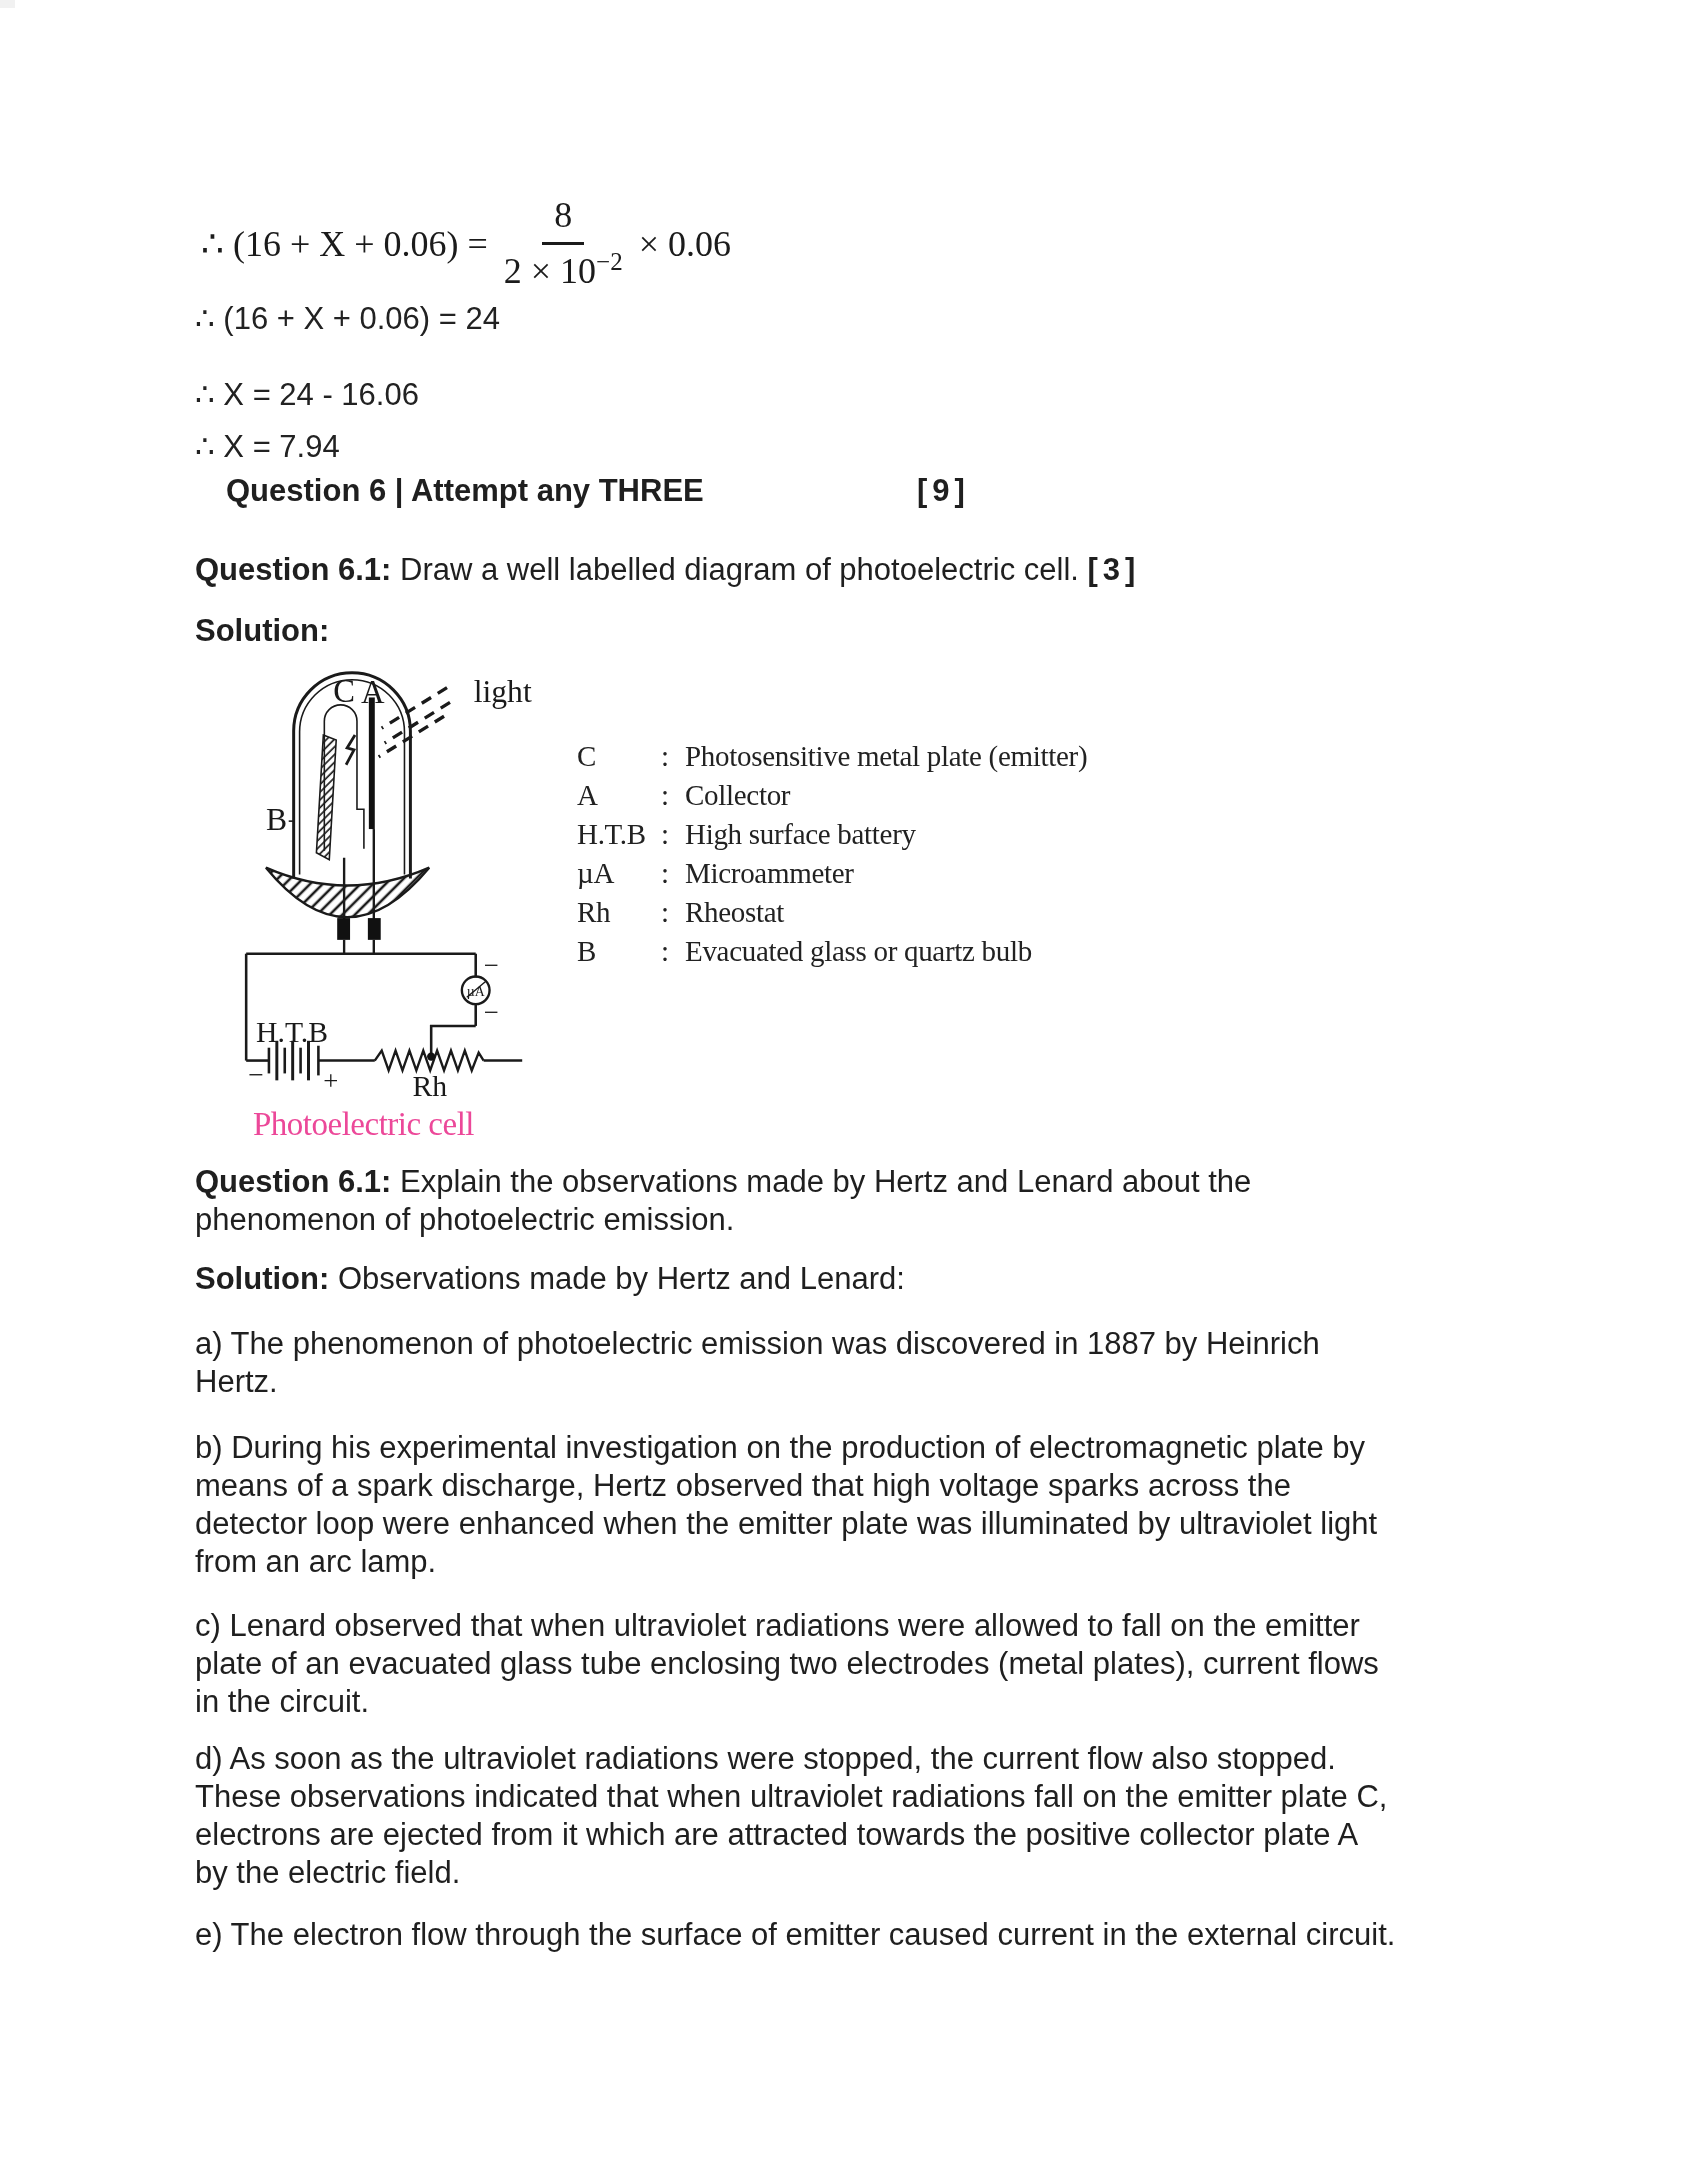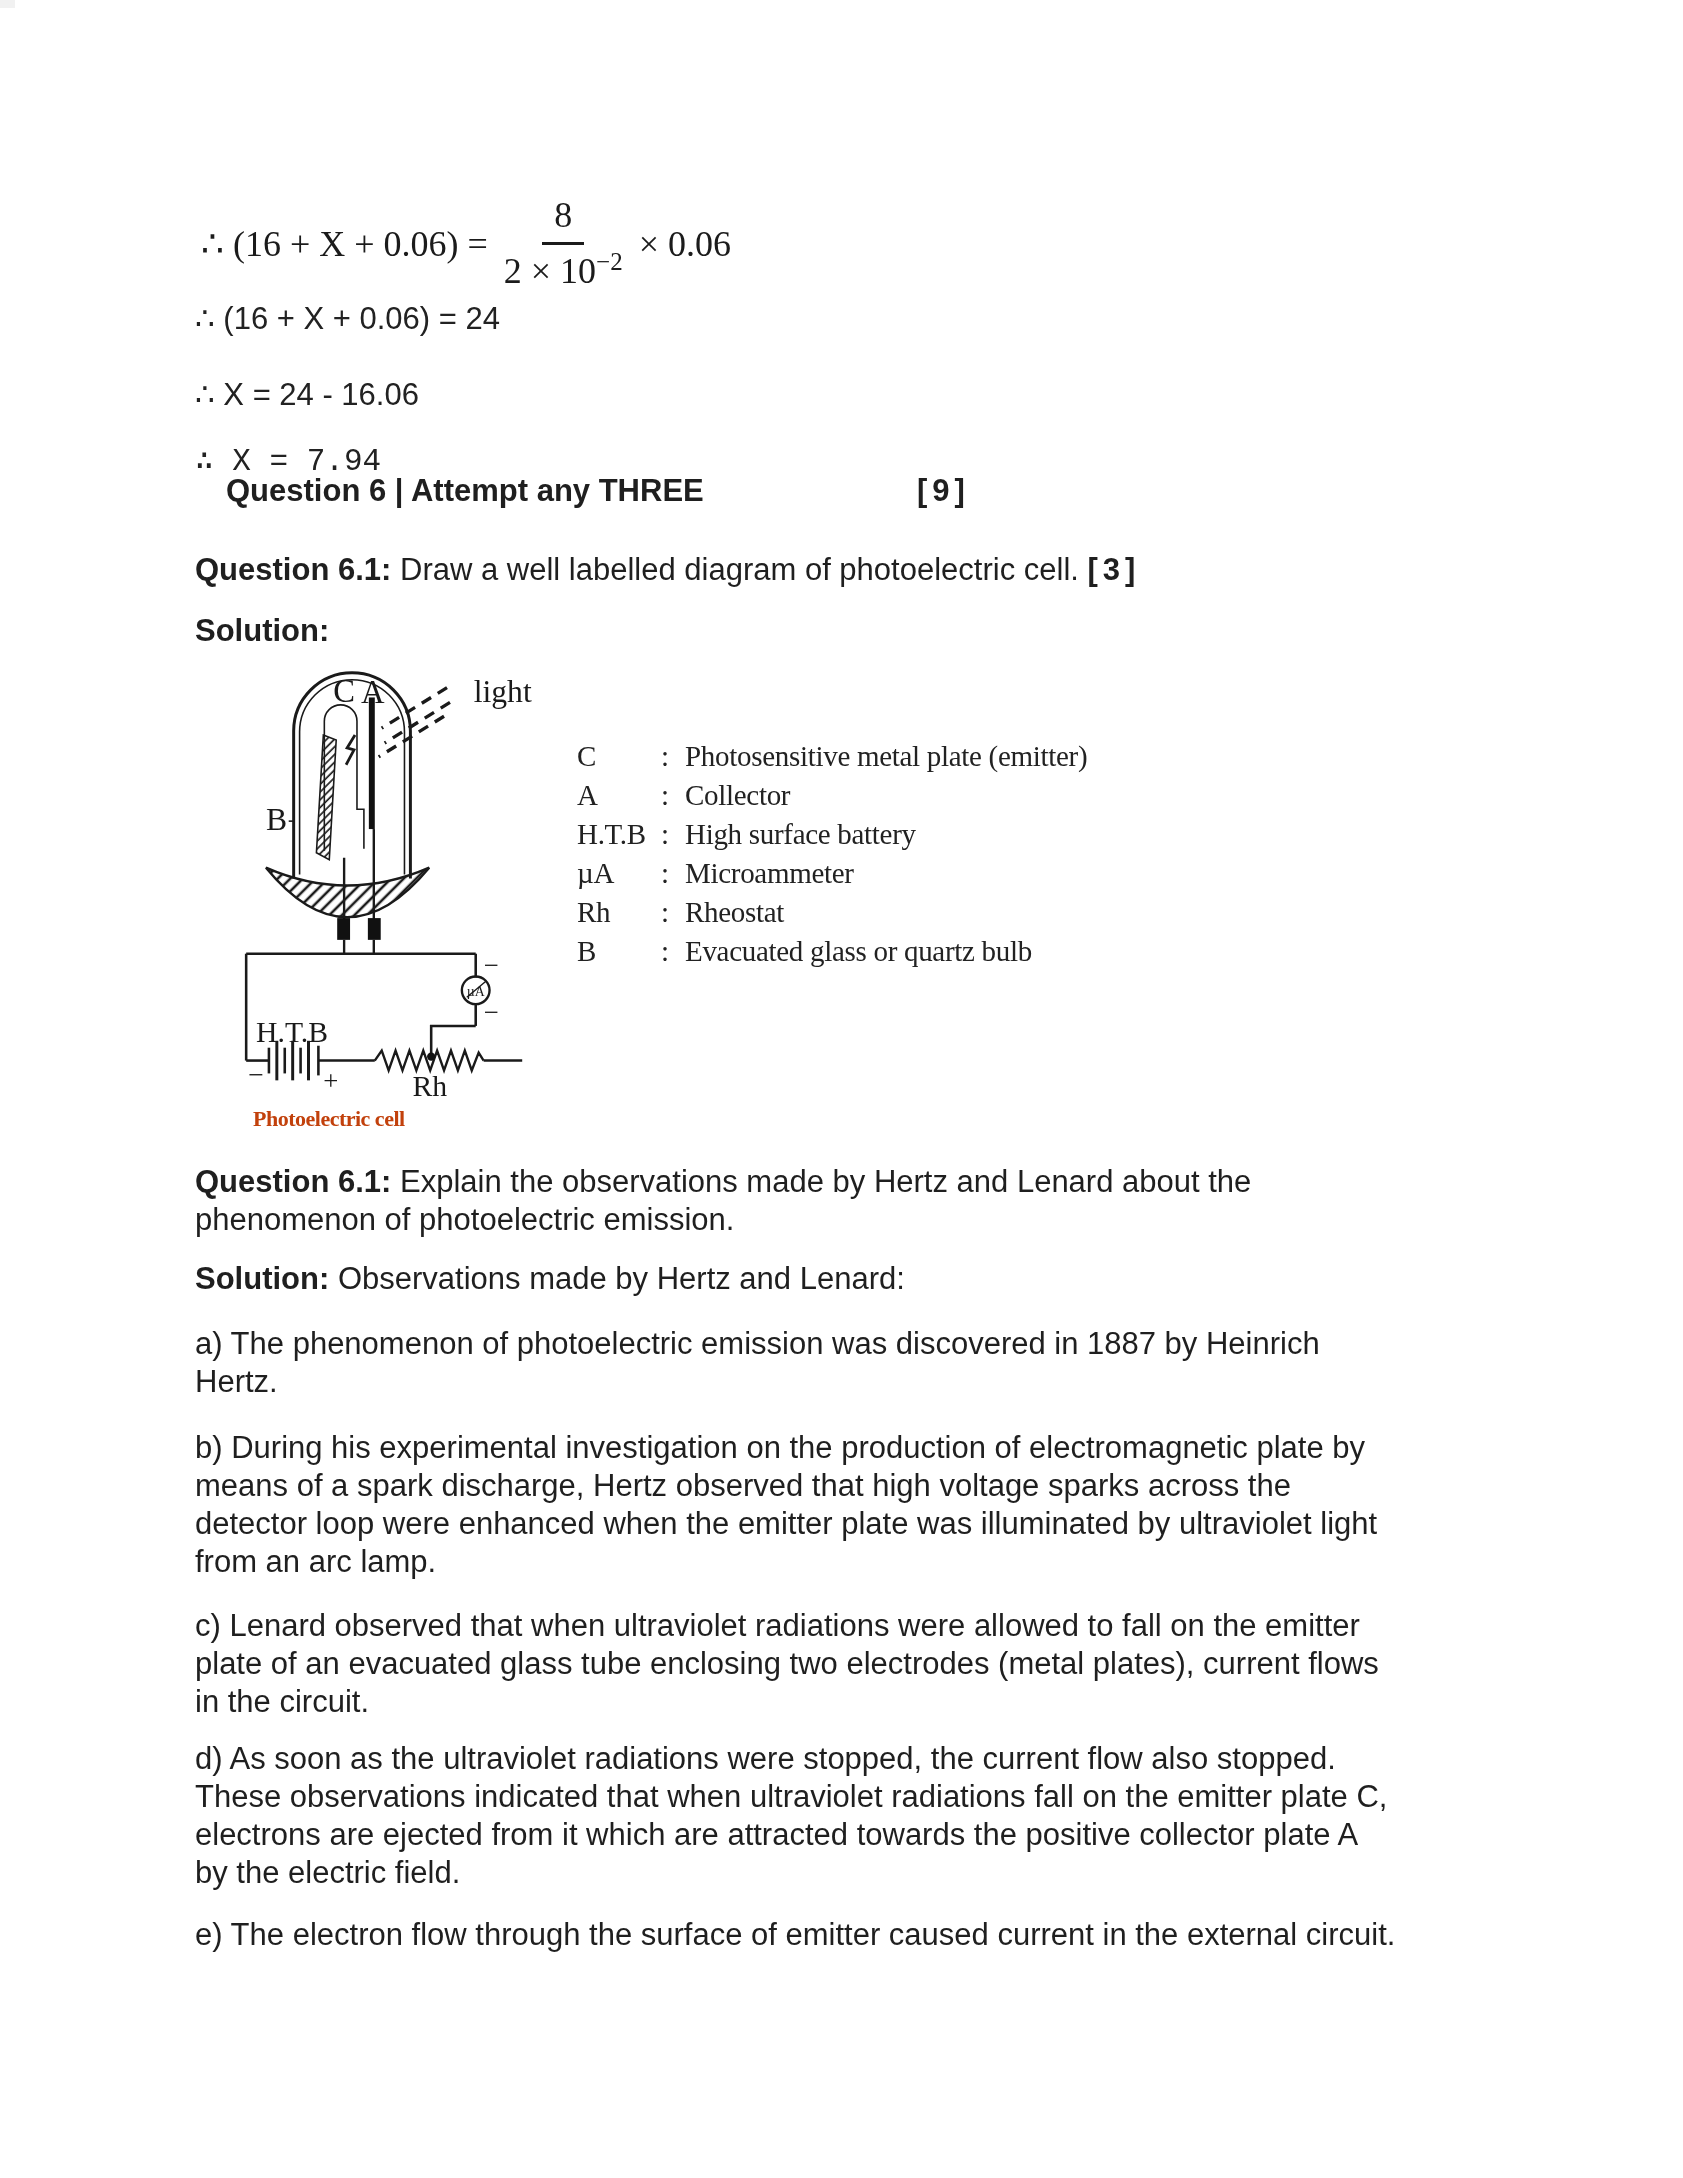--- a/index.html
+++ b/index.html
@@ -15,22 +15,22 @@
   .math-eq{display:flex;align-items:center;font-family:"Liberation Serif","DejaVu Serif",serif;
            font-size:36px;color:#1b1b1b;}
   .frac{display:inline-flex;flex-direction:column;align-items:center;margin:0 16px;}
   .frac .num{padding:0 12px 7px;border-bottom:3px solid #1b1b1b;text-align:center;line-height:1.05;}
   .frac .den{padding-top:8px;line-height:1.05;}
   .sup{font-size:25px;position:relative;top:-13px;}
   
   .legend{font-family:"Liberation Serif","DejaVu Serif",serif;font-size:29px;line-height:39px;
           color:#222;letter-spacing:-0.3px;}
   .legend .row{display:grid;grid-template-columns:84px 24px auto;}
-  .caption{font-family:"Liberation Serif","DejaVu Serif",serif;font-weight:700;font-size:22px;
-           color:#c2410c;letter-spacing:-0.5px;}
+  .caption{font-family:"Liberation Serif","DejaVu Serif",serif;font-weight:400;font-size:33px;
+           color:#ec4899;letter-spacing:-0.5px;}
   .corner-artifact{width:15px;height:8px;background:#f1f1f1;}
   svg text{fill:#1a1a1a;}
 </style>
 </head>
 <body>
 
 <div class="page">
 
   <div class="abs corner-artifact" style="left:0;top:0;"></div>
 
@@ -38,21 +38,21 @@
     <span>∴ (16 + X + 0.06) =</span>
     <span class="frac">
       <span class="num">8</span>
       <span class="den"><span>2 × 10</span><span class="sup">−2</span></span>
     </span>
     <span>× 0.06</span>
   </div>
 
   <div class="abs eq-line" style="left:195px;top:300px;text-align:right;">∴ (16 + X + 0.06) = 24</div>
   <div class="abs eq-line" style="left:195px;top:376px;">∴ X = 24 - 16.06</div>
-  <div class="abs eq-line" style="left:195px;top:443px;font-family:Liberation Mono, monospace;">∴ X = 7.94</div>
+  <div class="abs eq-line" style="left:195px;top:428px;">∴ X = 7.94</div>
 
   <div class="abs body-text" style="left:195px;top:472px;width:1089px;position:absolute;margin-left:31px;">
     <span class="bold">Question 6 | Attempt any THREE</span>
     <span class="marks abs" style="left:691px;top:0;">[9]</span>
   </div>
 
   <div class="abs body-text" style="left:195px;top:551px;width:1188px;">
     <span class="bold">Question 6.1:</span>
     <span>Draw a well labelled diagram of photoelectric cell.</span>
     <span class="marks">[3]</span>

